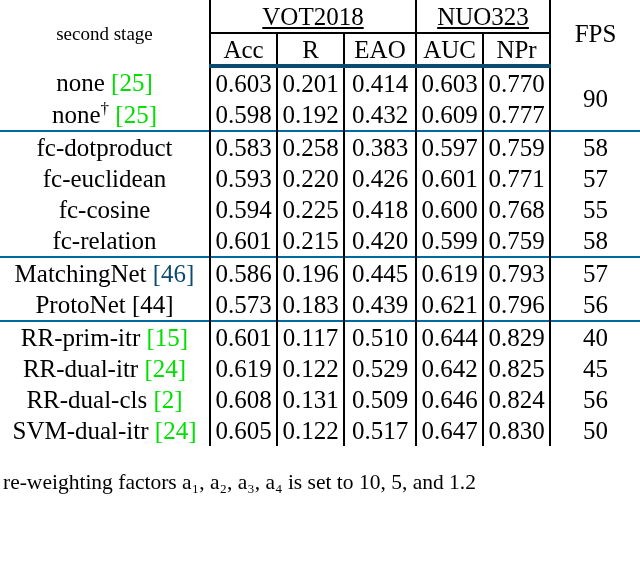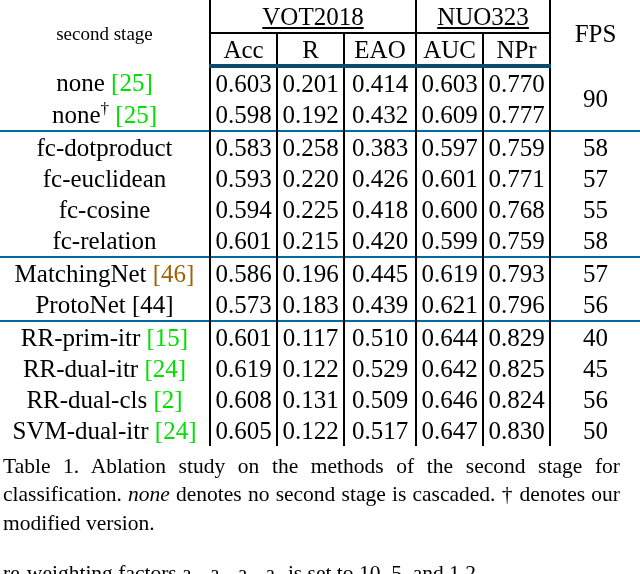--- a/index.html
+++ b/index.html
@@ -195,21 +195,21 @@
         <tr>
           <td class="method-cell"><span>fc-relation</span></td>
           <td class="vl-left">0.601</td>
           <td class="vl-left">0.215</td>
           <td class="vl-left">0.420</td>
           <td class="vl-left">0.599</td>
           <td class="vl-left">0.759</td>
           <td class="vl-left">58</td>
         </tr>
         <tr>
-          <td class="method-cell rule-thin-top"><span>MatchingNet</span><span class="cite" style="color: #a16207;"> [46]</span></td>
+          <td class="method-cell rule-thin-top"><span>MatchingNet</span><span class="cite" style="color: #0c4a6e;"> [46]</span></td>
           <td class="vl-left rule-thin-top">0.586</td>
           <td class="vl-left rule-thin-top">0.196</td>
           <td class="vl-left rule-thin-top">0.445</td>
           <td class="vl-left rule-thin-top">0.619</td>
           <td class="vl-left rule-thin-top">0.793</td>
           <td class="vl-left rule-thin-top">57</td>
         </tr>
         <tr>
           <td class="method-cell"><span>ProtoNet</span><span class="cite" style="color: #000000;"> [44]</span></td>
           <td class="vl-left">0.573</td>
@@ -251,21 +251,18 @@
           <td class="vl-left">0.605</td>
           <td class="vl-left">0.122</td>
           <td class="vl-left">0.517</td>
           <td class="vl-left bold">0.647</td>
           <td class="vl-left bold">0.830</td>
           <td class="vl-left">50</td>
         </tr>
       </tbody>
   </table>
 
-  <div class="caption">
-    <span>Table 1. Ablation study on the methods of the second stage for classification. </span><span class="it">none</span><span> denotes no second stage is cascaded. † denotes our modified version.</span>
-  </div>
 
   <div class="trailing">
     <span>re-weighting factors a₁, a₂, a₃, a₄ is set to 10, 5, and 1.2</span>
   </div>
 
 </div>
 
 </body></html>

